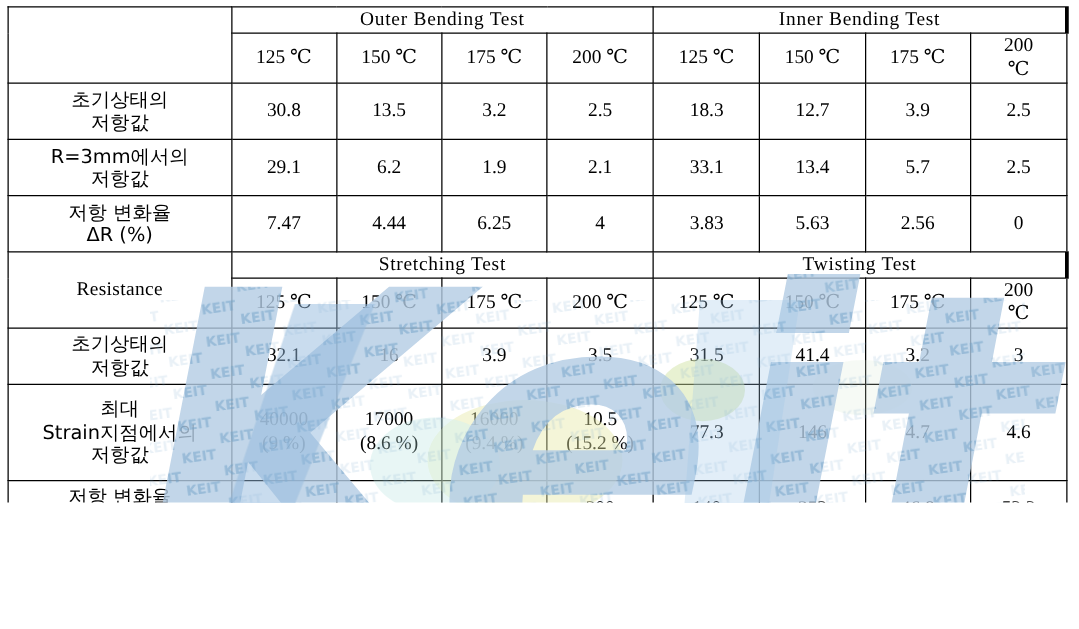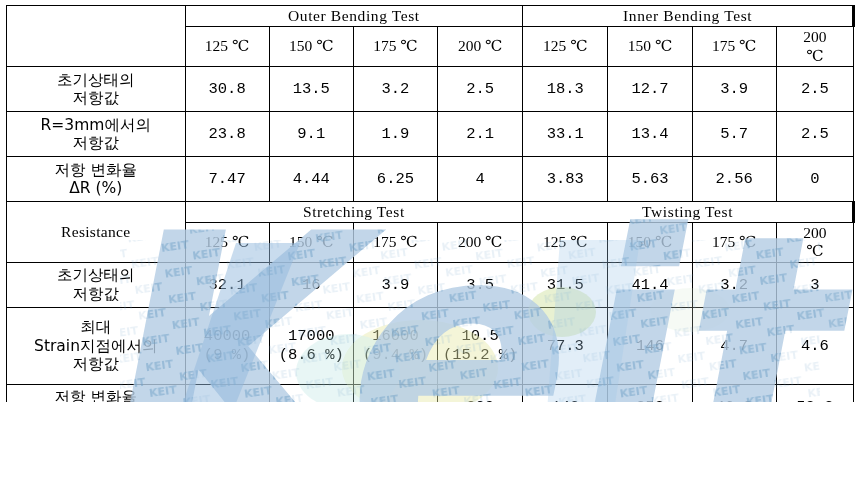--- a/index.html
+++ b/index.html
@@ -76,21 +76,21 @@
   .hdr-bottom { border-bottom: 3px solid #000; }
   .sect-top { border-top: 3px solid #000; }
   .bot { border-bottom: 3px solid #000; }
 
   .resistance-cell {
     border-left: 3px solid #000;
     font-size: 17px;
     letter-spacing: 0.3px;
   }
   .nowrap-multi { white-space: pre-line; }
-  .val { font-size: 15.5px; font-family: Liberation Mono, monospace; }
+  .val { font-size: 15.5px; }
   .infty { font-size: 15px; }
 </style>
 </head>
 <body>
 
 <div id="page">
 
   <div id="watermark">
     <svg width="863" height="503" viewBox="0 0 863 503" xmlns="http://www.w3.org/2000/svg">
       <defs>
@@ -167,22 +167,22 @@
         <td class="val vsplit-l">2.5</td>
         <td class="val">18.3</td>
         <td class="val">12.7</td>
         <td class="val">3.9</td>
         <td class="val rowend">2.5</td>
       </tr>
 
       <tr style="height:45px">
         <td class="lbl lbl-kr nowrap-multi">R=3mm에서의
 저항값</td>
-        <td class="val">23.8</td>
-        <td class="val">9.1</td>
+        <td class="val">29.1</td>
+        <td class="val">6.2</td>
         <td class="val">1.9</td>
         <td class="val vsplit-l">2.1</td>
         <td class="val">33.1</td>
         <td class="val">13.4</td>
         <td class="val">5.7</td>
         <td class="val rowend">2.5</td>
       </tr>
 
       <tr style="height:45px">
         <td class="lbl lbl-kr nowrap-multi">저항 변화율

